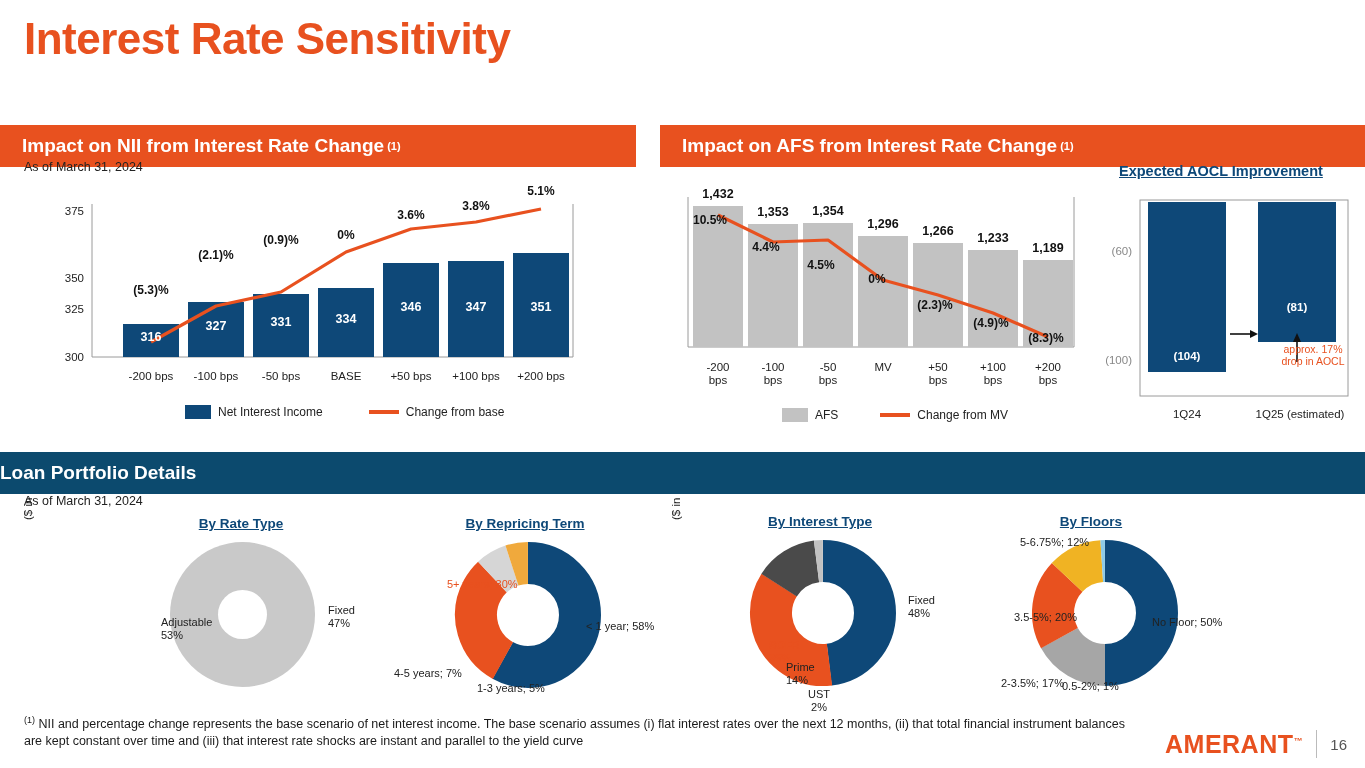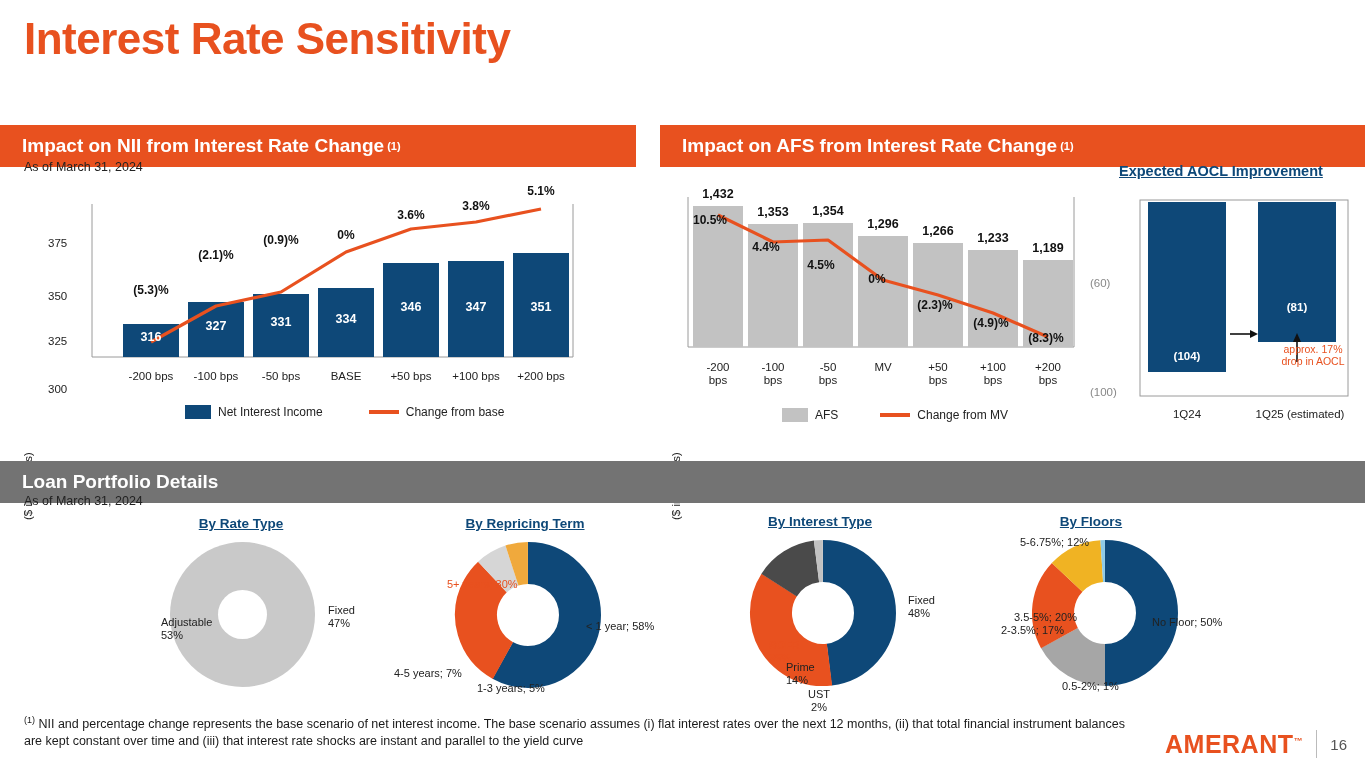--- a/index.html
+++ b/index.html
@@ -53,23 +53,22 @@
     padding-left: 22px;
     box-sizing: border-box;
   }
   #bar-afs {
     left: 660px; top: 105px; width: 705px; height: 42px;
     background: #E8511F;
     padding-left: 22px;
     box-sizing: border-box;
   }
   #bar-loan {
-    left: 0px; top: 441px; width: 1365px; height: 42px;
-    background: #737373;
-    padding-left: 22px;
+    left: 0px; top: 432px; width: 1365px; height: 42px;
+    background: #0c4a6e;
     box-sizing: border-box;
   }
   .asof {
     position: absolute;
     font-size: 12.5px;
     color: #222;
   }
   
   .panel { position: absolute; }
   .axis-label-y {
@@ -77,22 +76,21 @@
     font-size: 11.5px;
     color: #222;
     transform: rotate(-90deg);
     transform-origin: left top;
     white-space: nowrap;
   }
   .tick {
     position: absolute;
     font-size: 11.5px;
     color: #222;
-    text-align: left;
-    margin-top: 32px;
+    text-align: right;
   }
   .cat {
     position: absolute;
     font-size: 11.5px;
     color: #222;
     text-align: center;
     line-height: 13px;
   }
   .bar-val {
     position: absolute;
@@ -206,21 +204,21 @@
       <span class="sup">(1)</span>
   </div>
   <div class="asof" style="left:24px; top:160px;">As of March 31, 2024</div>
 
   <div class="panel" id="nii-chart" style="left:0px; top:190px; width:640px; height:240px;">
 
     <div class="axis-label-y" style="left:22px; top:330px;">($ in Millions)</div>
 
     <div class="tick" style="left:48px; top:161px; width:36px;">300</div>
     <div class="tick" style="left:48px; top:113px; width:36px;">325</div>
-    <div class="tick" style="left:48px; top:68px; width:36px;">350</div>
+    <div class="tick" style="left:48px; top:82px; width:36px;">350</div>
     <div class="tick" style="left:48px; top:15px; width:36px;">375</div>
 
     <svg width="640" height="200" style="position:absolute; left:0; top:0;">
 
       <line x1="92" y1="167" x2="573" y2="167" stroke="#9a9a9a" stroke-width="1"></line>
       <line x1="92" y1="14" x2="92" y2="167" stroke="#9a9a9a" stroke-width="1"></line>
       <line x1="573" y1="14" x2="573" y2="167" stroke="#9a9a9a" stroke-width="1"></line>
 
       <rect x="123" y="134" width="56" height="33" fill="#0E4878"></rect>
       <rect x="188" y="112" width="56" height="55" fill="#0E4878"></rect>
@@ -447,21 +445,21 @@
     <g transform="translate(73,73)">
       <circle r="52" fill="none" stroke="#0E4878" stroke-width="42" stroke-dasharray="163.3 163.4" transform="rotate(-90)"></circle>
       <circle r="52" fill="none" stroke="#A6A6A6" stroke-width="42" stroke-dasharray="55.5 271.2" transform="rotate(90)"></circle>
       <circle r="52" fill="none" stroke="#E8511F" stroke-width="42" stroke-dasharray="65.3 261.4" transform="rotate(151.2)"></circle>
       <circle r="52" fill="none" stroke="#F0B323" stroke-width="42" stroke-dasharray="39.2 287.5" transform="rotate(223.2)"></circle>
       <circle r="52" fill="none" stroke="#8ECAE6" stroke-width="42" stroke-dasharray="3.3 323.4" transform="rotate(266.4)"></circle>
     </g>
   </svg>
   <div class="dlabel" style="left:1020px; top:536px;">5-6.75%; 12%</div>
   <div class="dlabel" style="left:1014px; top:611px;">3.5-5%; 20%</div>
-  <div class="dlabel" style="left:1001px; top:624px;">2-3.5%; 17%</div>
+  <div class="dlabel" style="left:1001px; top:677px;">2-3.5%; 17%</div>
   <div class="dlabel" style="left:1062px; top:680px;">0.5-2%; 1%</div>
   <div class="dlabel" style="left:1152px; top:616px;">No Floor; 50%</div>
 
   <div class="footnote">
     <span class="sup">(1)</span><span> NII and percentage change represents the base scenario of net interest income. The base scenario assumes (i) flat interest rates over the next 12 months, (ii) that total financial instrument balances are kept constant over time and (iii) that interest rate shocks are instant and parallel to the yield curve</span>
   </div>
   <div class="logo"><span>AMERANT</span><span class="tm">™</span></div>
   <div class="page-div"></div>
   <div class="page-num">16</div>
 

